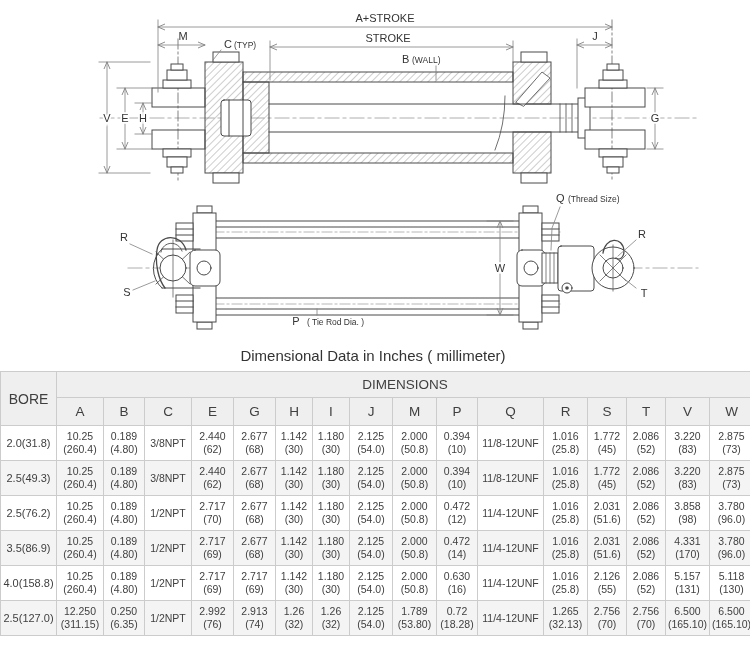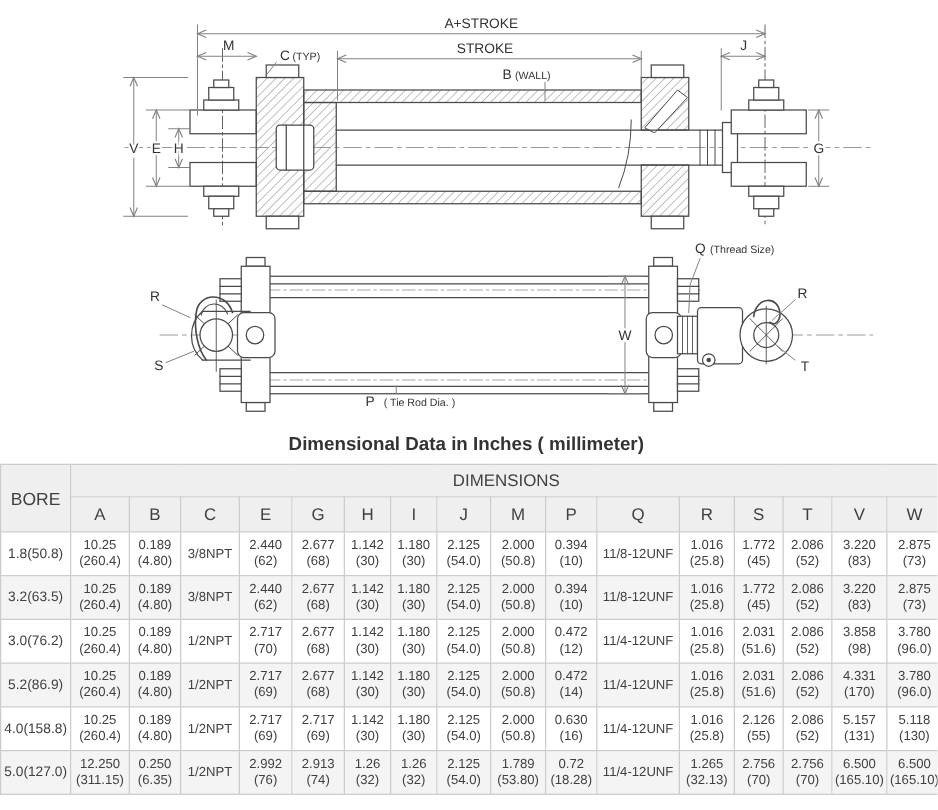--- a/index.html
+++ b/index.html
@@ -12,21 +12,21 @@
     width:750px;height:648px;background:#ffffff;overflow:hidden;
     font-family:"Liberation Sans", sans-serif;color:var(--text);
   }
   .page{width:750px;height:648px;position:relative;}
   svg{display:block;}
   svg text{font-family:"Liberation Sans", sans-serif;fill:#333;}
   .dimtxt{font-size:11px;}
   .dimtxt-s{font-size:8.5px;}
   .halo{paint-order:stroke fill;stroke:#ffffff;stroke-width:3.5px;}
   .title{
-    text-align:center;font-size:15px;color:#333;margin:2px 4px 7px 0;font-weight:bold;
+    text-align:center;font-size:15px;color:#333;margin:2px 4px 7px 0;
   }
   table.dims{
     border-collapse:collapse;table-layout:fixed;width:686px;margin:0 auto;
     border:1px solid var(--table-border);
   }
   table.dims th, table.dims td{
     border:1px solid var(--table-border);text-align:center;vertical-align:middle;
     font-weight:normal;padding:1px 1px;color:var(--text);overflow:hidden;
   }
   thead th{background:var(--header-bg);}
@@ -306,21 +306,21 @@
           <th>Q</th>
           <th>R</th>
           <th>S</th>
           <th>T</th>
           <th>V</th>
           <th>W</th>
         </tr>
     </thead>
     <tbody id="dims-tbody">
         <tr>
-          <th>1.8(50.8)</th>
+          <th>2.0(31.8)</th>
           <td>10.25
 (260.4)</td>
           <td>0.189
 (4.80)</td>
           <td>3/8NPT</td>
           <td>2.440
 (62)</td>
           <td>2.677
 (68)</td>
           <td>1.142
@@ -339,21 +339,21 @@
           <td>1.772
 (45)</td>
           <td>2.086
 (52)</td>
           <td>3.220
 (83)</td>
           <td>2.875
 (73)</td>
         </tr>
         <tr class="striped">
-          <th>3.2(63.5)</th>
+          <th>2.5(49.3)</th>
           <td>10.25
 (260.4)</td>
           <td>0.189
 (4.80)</td>
           <td>3/8NPT</td>
           <td>2.440
 (62)</td>
           <td>2.677
 (68)</td>
           <td>1.142
@@ -372,21 +372,21 @@
           <td>1.772
 (45)</td>
           <td>2.086
 (52)</td>
           <td>3.220
 (83)</td>
           <td>2.875
 (73)</td>
         </tr>
         <tr>
-          <th>3.0(76.2)</th>
+          <th>2.5(76.2)</th>
           <td>10.25
 (260.4)</td>
           <td>0.189
 (4.80)</td>
           <td>1/2NPT</td>
           <td>2.717
 (70)</td>
           <td>2.677
 (68)</td>
           <td>1.142
@@ -405,21 +405,21 @@
           <td>2.031
 (51.6)</td>
           <td>2.086
 (52)</td>
           <td>3.858
 (98)</td>
           <td>3.780
 (96.0)</td>
         </tr>
         <tr class="striped">
-          <th>5.2(86.9)</th>
+          <th>3.5(86.9)</th>
           <td>10.25
 (260.4)</td>
           <td>0.189
 (4.80)</td>
           <td>1/2NPT</td>
           <td>2.717
 (69)</td>
           <td>2.677
 (68)</td>
           <td>1.142
@@ -471,21 +471,21 @@
           <td>2.126
 (55)</td>
           <td>2.086
 (52)</td>
           <td>5.157
 (131)</td>
           <td>5.118
 (130)</td>
         </tr>
         <tr class="striped">
-          <th>5.0(127.0)</th>
+          <th>2.5(127.0)</th>
           <td>12.250
 (311.15)</td>
           <td>0.250
 (6.35)</td>
           <td>1/2NPT</td>
           <td>2.992
 (76)</td>
           <td>2.913
 (74)</td>
           <td>1.26

